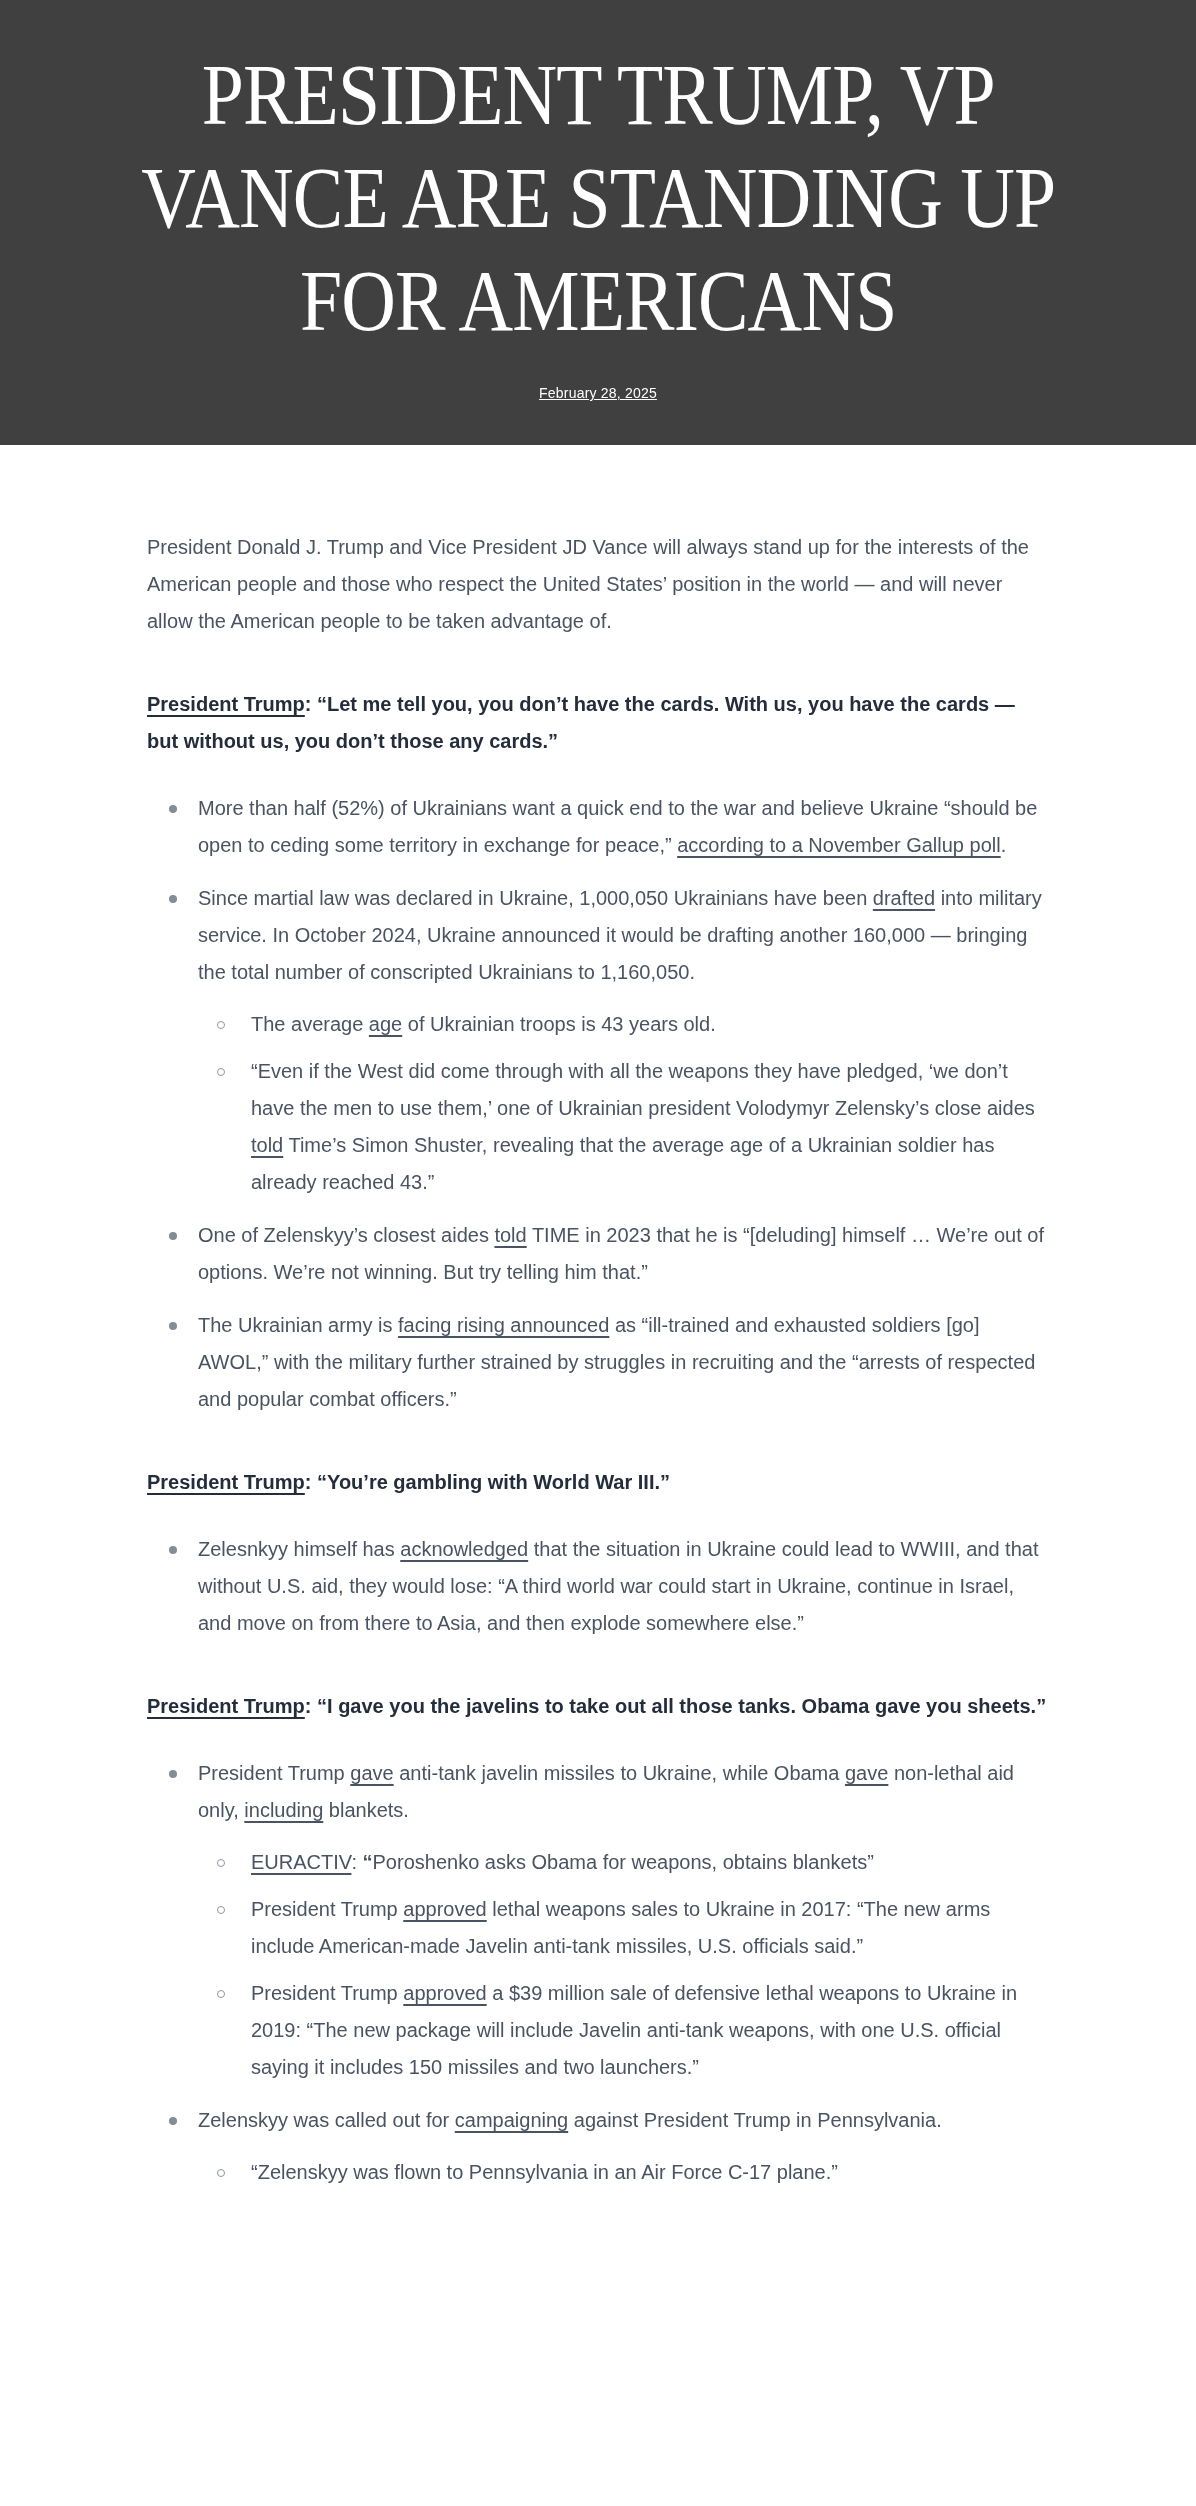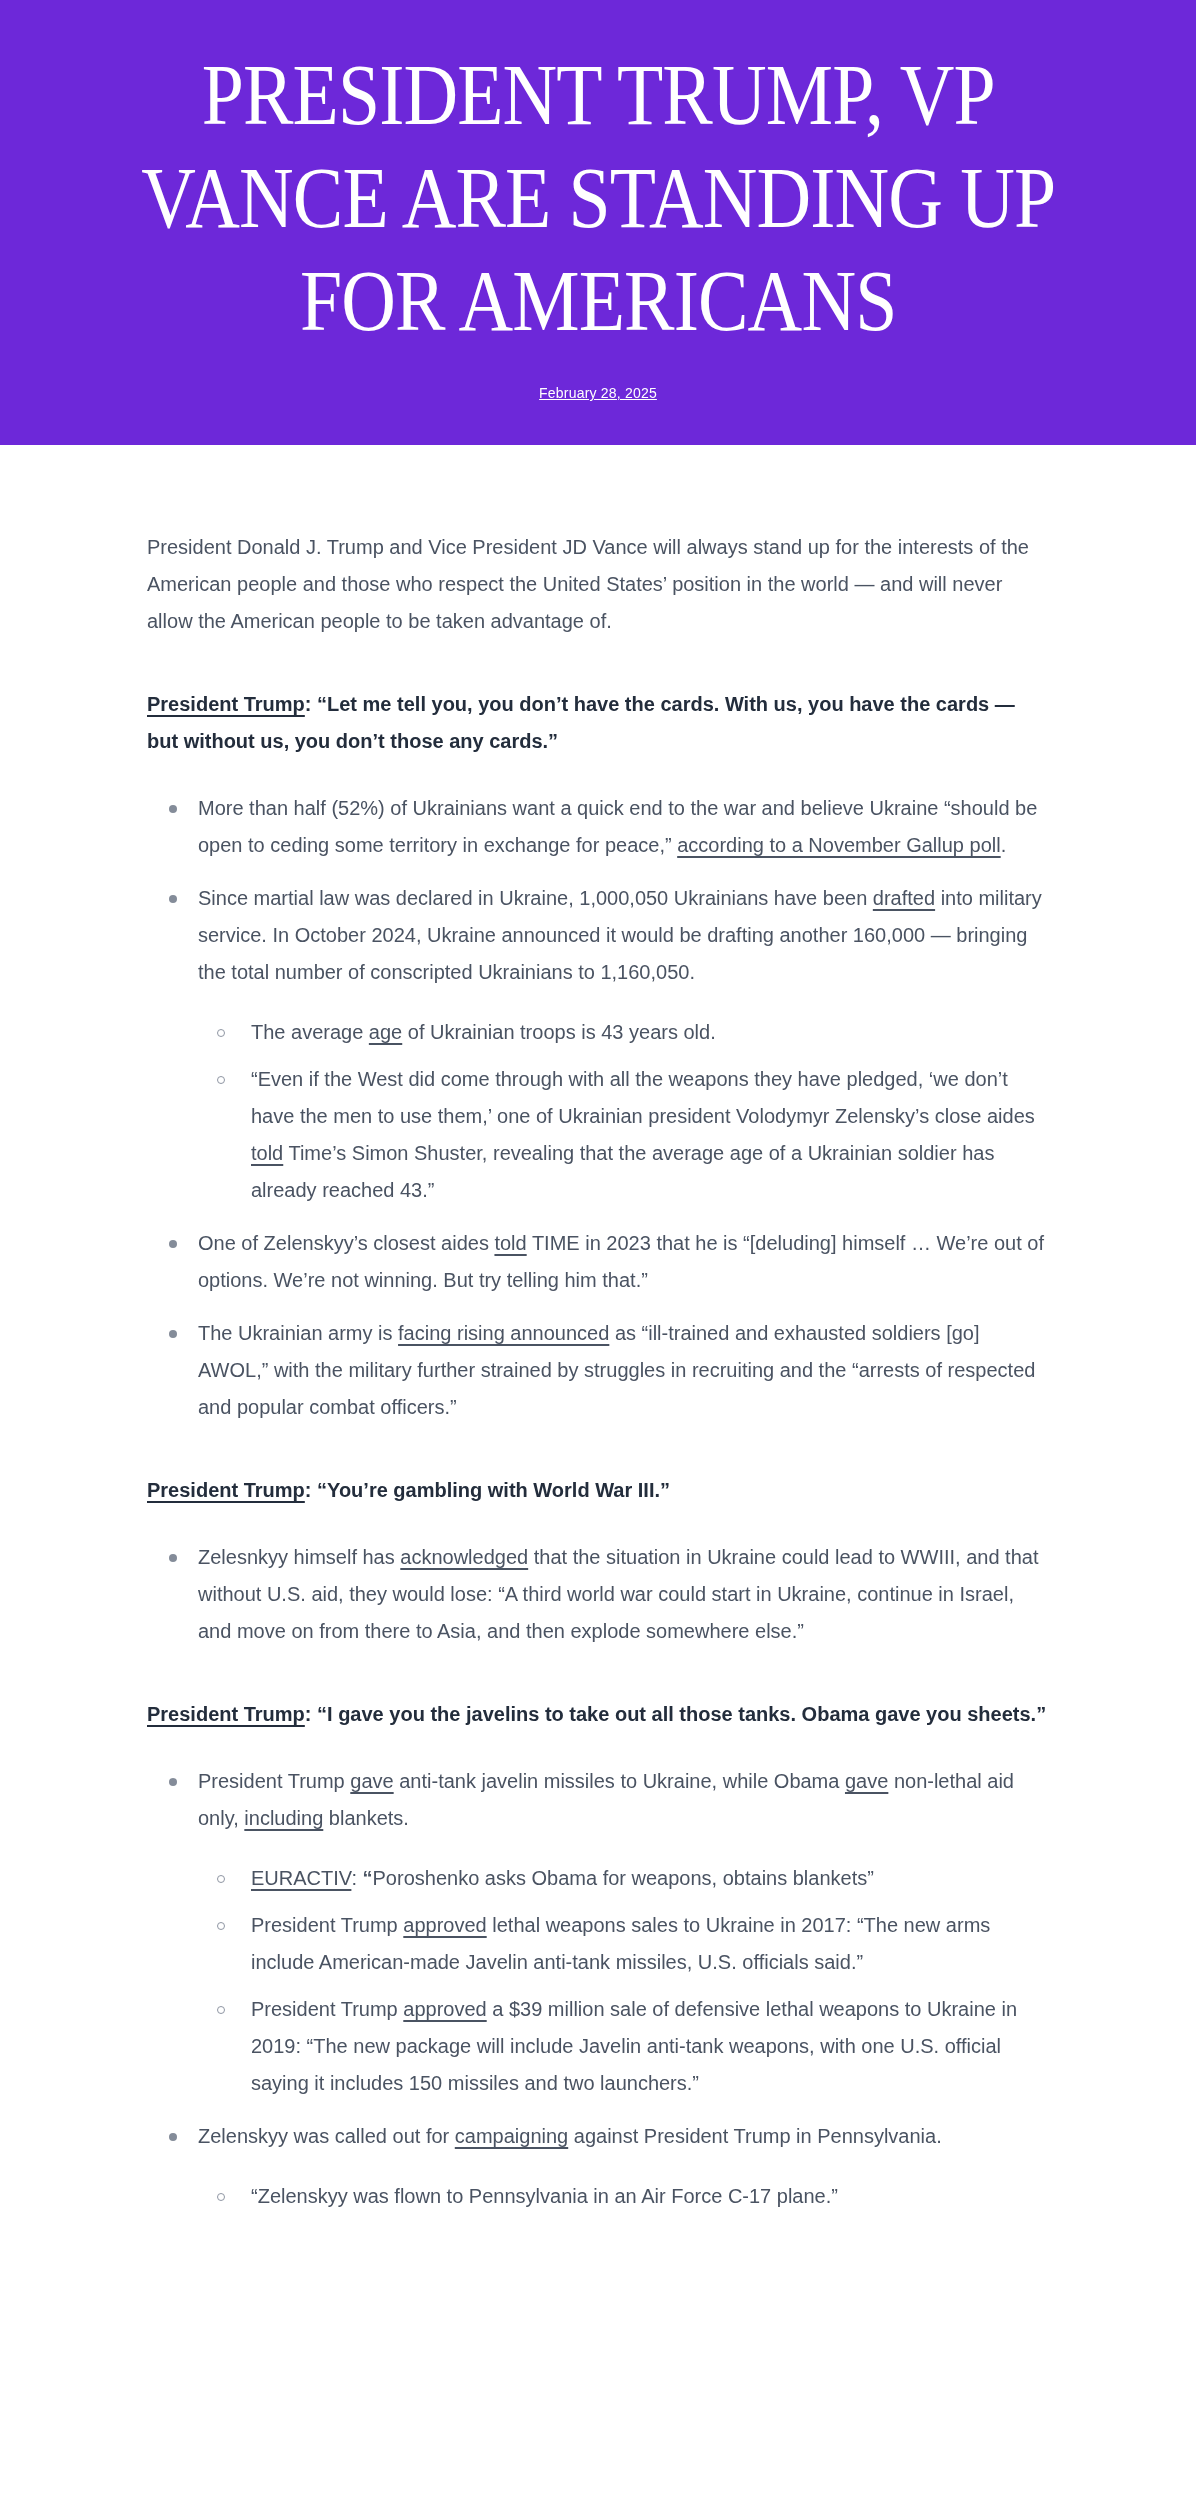--- a/index.html
+++ b/index.html
@@ -10,21 +10,21 @@
     background: #ffffff;
     font-family: "Liberation Sans", sans-serif;
     -webkit-font-smoothing: antialiased;
   }
 
   
   .hero {
     box-sizing: border-box;
     width: 100%;
     height: 445px;
-    background: #6d28d9;
+    background: #404040;
     color: #ffffff;
     display: flex;
     flex-direction: column;
     align-items: center;
     justify-content: center;
   }
   .hero h1 {
     margin: 0;
     font-family: "Liberation Serif", "DejaVu Serif", serif;
     font-weight: 400;
@@ -74,21 +74,21 @@
   ul.l1 > li.li1::before {
     content: "";
     position: absolute;
     left: 22px;
     top: 15px;
     width: 8px;
     height: 8px;
     border-radius: 50%;
     background: #848C99;
   }
-  ul.l2 { margin-top: 23px; }
+  ul.l2 { margin-top: 15px; }
   ul.l2 > li.li2 {
     position: relative;
     padding-left: 53px;
     margin-bottom: 10px;
   }
   ul.l2 > li.li2::before {
     content: "";
     position: absolute;
     left: 19px;
     top: 15px;

